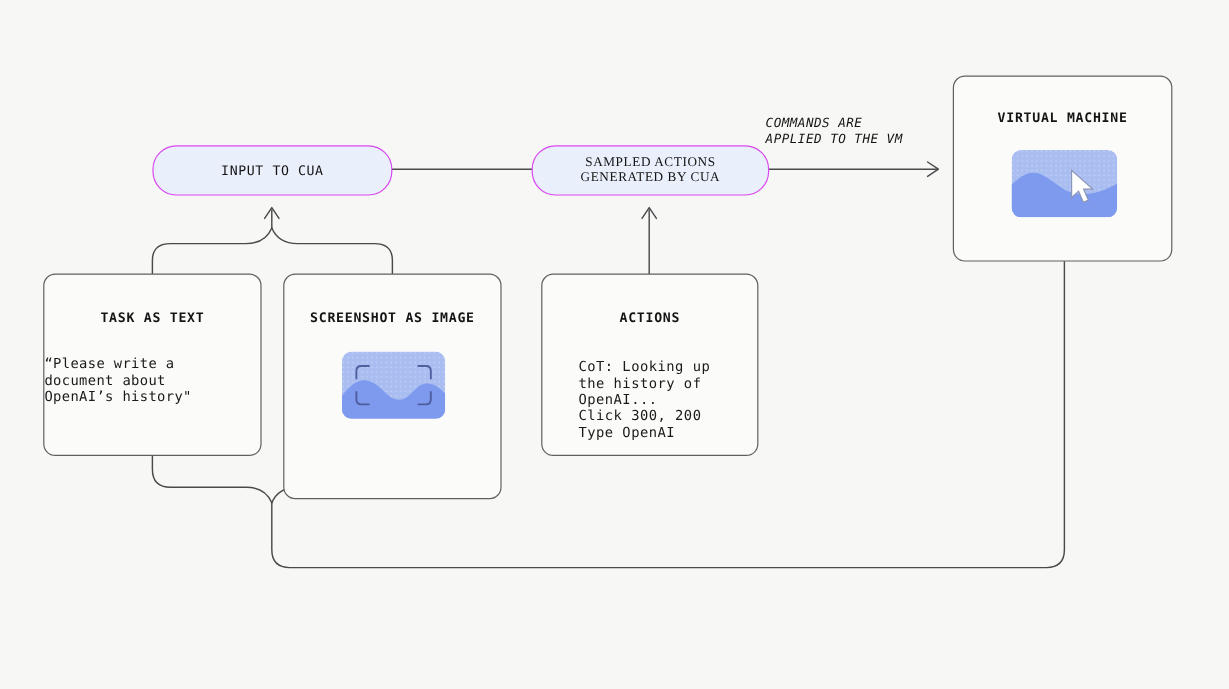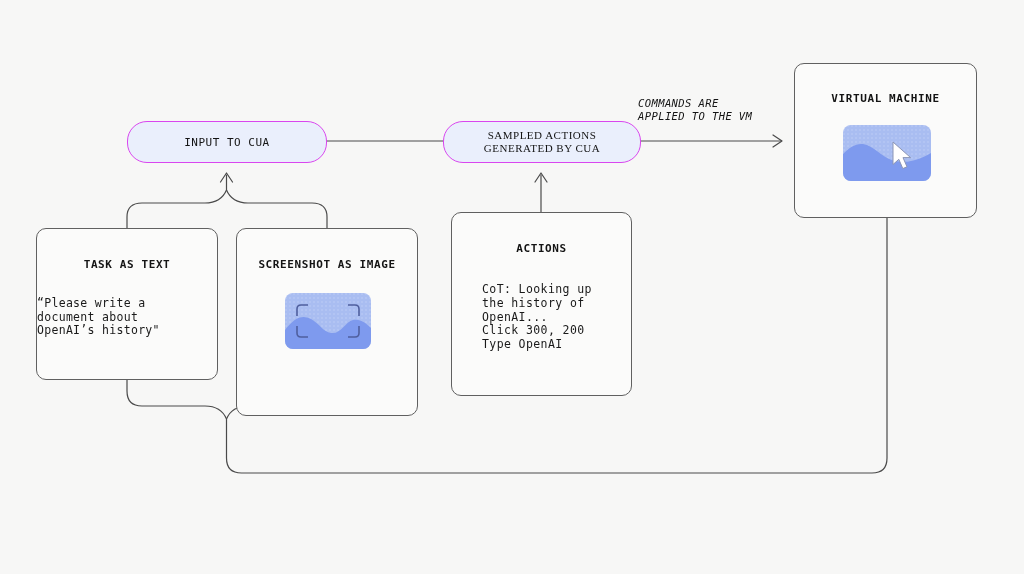--- a/index.html
+++ b/index.html
@@ -13,21 +13,21 @@
   #pill-input{left:127px;top:121px;width:198px;}
   #pill-sampled{left:443px;top:121px;width:196px;font-family:Liberation Serif, serif;}
 
   .node-box{position:absolute;background:#fbfbfa;border:1.2px solid #606060;border-radius:10px;z-index:1;box-sizing:border-box;}
   .node-title{font-weight:700;font-size:11px;letter-spacing:0.6px;color:#141414;text-align:center;white-space:nowrap;}
 
   #box-vm{left:794px;top:63px;width:183px;height:155px;}
   #box-vm .node-title{margin-top:28px;}
   #box-task{left:36px;top:228px;width:182px;height:152px;}
   #box-shot{left:236px;top:228px;width:182px;height:188px;}
-  #box-actions{left:451px;top:212px;width:181px;height:184px;}
+  #box-actions{left:451px;top:228px;width:181px;height:152px;}
   #box-task .node-title,#box-shot .node-title,#box-actions .node-title{margin-top:29px;}
 
   .quote-body{margin-top:26px;font-size:11.5px;line-height:13.5px;letter-spacing:0.3px;color:#1a1a1a;
               white-space:pre-line;}
   .actions-body{margin:28px 0 0 30px;font-size:11.5px;line-height:13.8px;letter-spacing:0.4px;color:#1a1a1a;
               text-align:left;white-space:pre-line;}
 
   .arrow-label{position:absolute;left:638px;top:97px;width:148px;z-index:1;
                font-size:10.5px;line-height:13px;letter-spacing:0.4px;color:#141414;
                white-space:pre-line;font-style:italic;}

